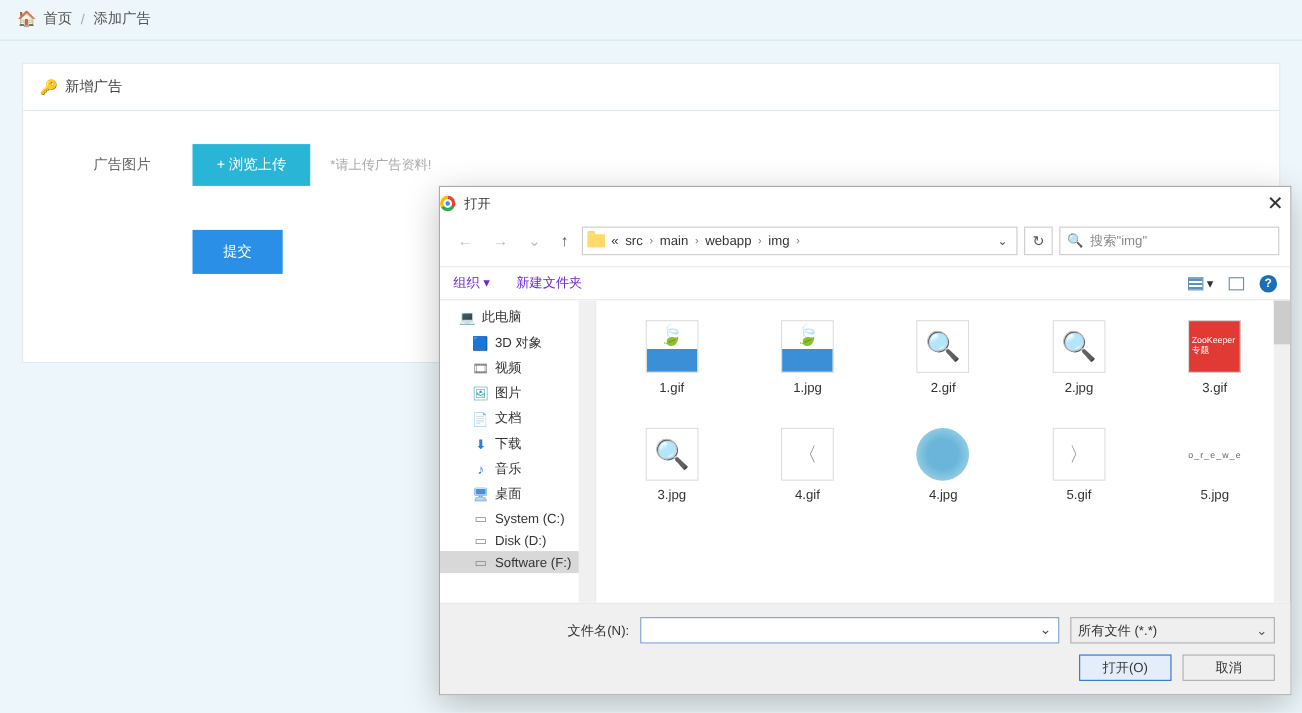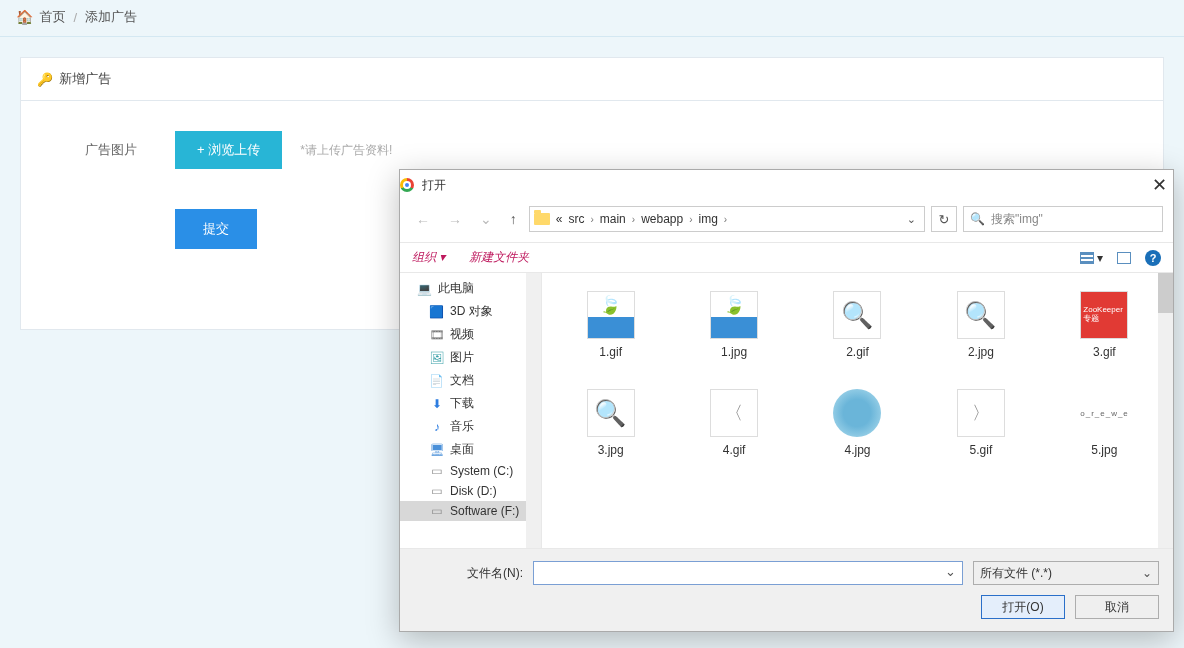--- a/index.html
+++ b/index.html
@@ -33,21 +33,21 @@
 .path-box { flex: 1; display: flex; align-items: center; border: 1px solid #ccc; height: 26px; padding: 0 4px; position: relative; }
 .folder-ic { width: 16px; height: 12px; background: #ffd96a; border-radius: 1px; position: relative; margin-right: 6px; }
 .folder-ic::before { content: ""; position: absolute; top: -3px; left: 0; width: 7px; height: 3px; background: #ffd96a; border-radius: 1px 1px 0 0; }
 .path-seg { display: flex; align-items: center; gap: 6px; font-size: 12px; color: #333; }
 .path-seg .chev { color: #777; font-size: 10px; }
 .path-drop { margin-left: auto; color: #555; padding: 0 4px; font-size: 11px; }
 .refresh-btn { width: 26px; height: 26px; border: 1px solid #ccc; display: flex; align-items: center; justify-content: center; font-size: 13px; color: #555; }
 .search-box { width: 200px; height: 26px; border: 1px solid #ccc; display: flex; align-items: center; padding: 0 6px; color: #888; font-size: 12px; gap: 6px; }
 
 .fd-toolbar { display: flex; align-items: center; padding: 6px 12px; border-top: 1px solid #e8e8e8; border-bottom: 1px solid #e8e8e8; font-size: 12px; }
-.fd-toolbar .tl-link { color: #be185d; cursor: pointer; font-style: italic; }
+.fd-toolbar .tl-link { color: #6d28d9; cursor: pointer; }
 .fd-toolbar .tl-link + .tl-link { margin-left: 24px; }
 .fd-toolbar .right { margin-left: auto; display: flex; align-items: center; gap: 14px; }
 .view-btn { display: flex; align-items: center; gap: 3px; }
 .view-sq { width: 14px; height: 12px; border: 1px solid #5a8fbf; display: inline-block; }
 .view-sq.fill { background: repeating-linear-gradient(#5a8fbf 0 2px, transparent 2px 4px); }
 .help-ic { width: 16px; height: 16px; border-radius: 50%; background: #1a6fb8; color: #fff; display: flex; align-items: center; justify-content: center; font-size: 11px; font-weight: bold; }
 
 .fd-body { flex: 1; display: flex; overflow: hidden; }
 .fd-tree { width: 142px; border-right: 1px solid #e8e8e8; overflow-y: auto; font-size: 12px; padding: 4px 0; position: relative; }
 .fd-tree::after { content: ""; position: absolute; right: 0; top: 0; width: 15px; height: 100%; background: #f0f0f0; }
@@ -75,21 +75,21 @@
 .thumb.mag { font-size: 26px; color: #888; }
 .thumb.round { border-radius: 50%; background: radial-gradient(circle,#6ab5d9 40%,#b5e0f0 100%); border: none; }
 .thumb.arrow { font-size: 18px; color: #888; }
 .thumb.text { font-size: 8px; color: #666; letter-spacing: 1px; border: none; background: transparent; }
 .file-name { font-size: 12px; color: #333; }
 .files-scroll { position: absolute; right: 0; top: 0; width: 15px; height: 100%; background: #f0f0f0; }
 .files-scroll::before { content:""; position: absolute; top: 0; left: 0; right: 0; height: 40px; background: #ccc; }
 
 .fd-footer { border-top: 1px solid #e8e8e8; padding: 12px 14px; display: flex; flex-direction: column; gap: 10px; background: #f0f0f0; }
 .foot-row { display: flex; align-items: center; gap: 10px; }
-.fn-label { font-size: 12px; white-space: nowrap; margin-left: 53px; }
+.fn-label { font-size: 12px; white-space: nowrap; margin-left: 102px; }
 .fn-input { flex: 1; height: 24px; border: 1px solid #7a9fd4; background: #fff; padding: 0 4px; position: relative; }
 .fn-input::after { content: "⌄"; position: absolute; right: 6px; top: 2px; color: #555; }
 .type-sel { width: 186px; height: 24px; border: 1px solid #adadad; background: #efefef; display: flex; align-items: center; padding: 0 6px; font-size: 12px; position: relative; }
 .type-sel::after { content: "⌄"; position: absolute; right: 6px; color: #555; }
 .foot-btns { display: flex; gap: 10px; margin-left: auto; }
 .dlg-btn { width: 84px; height: 24px; border: 1px solid #adadad; background: #efefef; font-size: 12px; display: flex; align-items: center; justify-content: center; cursor: pointer; }
 .dlg-btn.primary { border: 1px solid #2a6fc9; background: #e4eefb; }
 </style>
 </head>
 <body>

